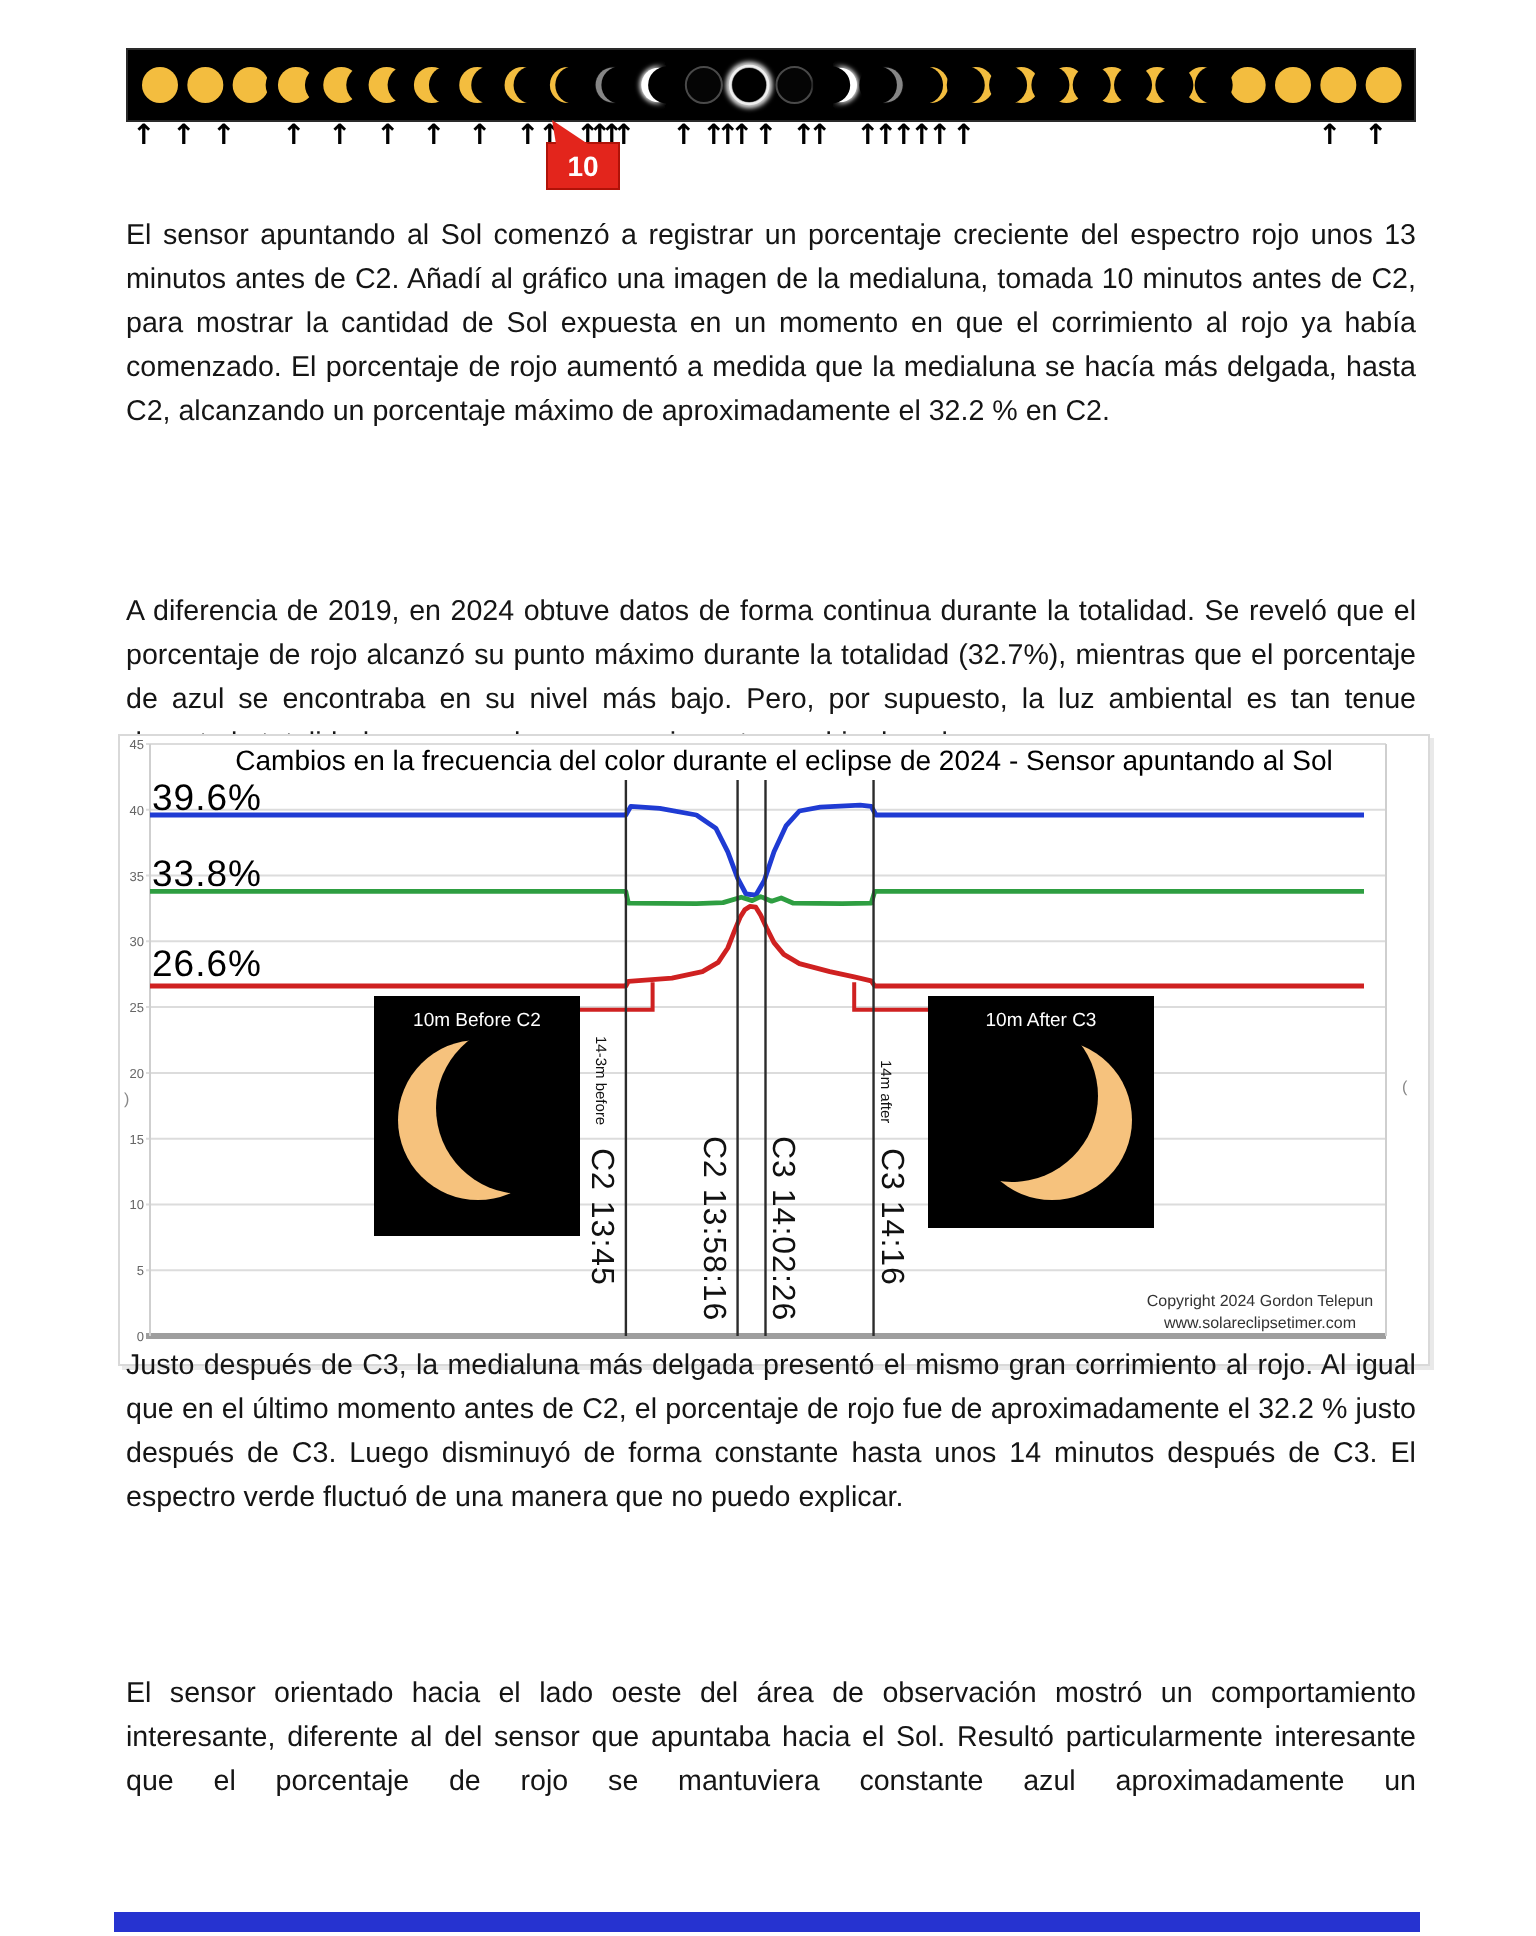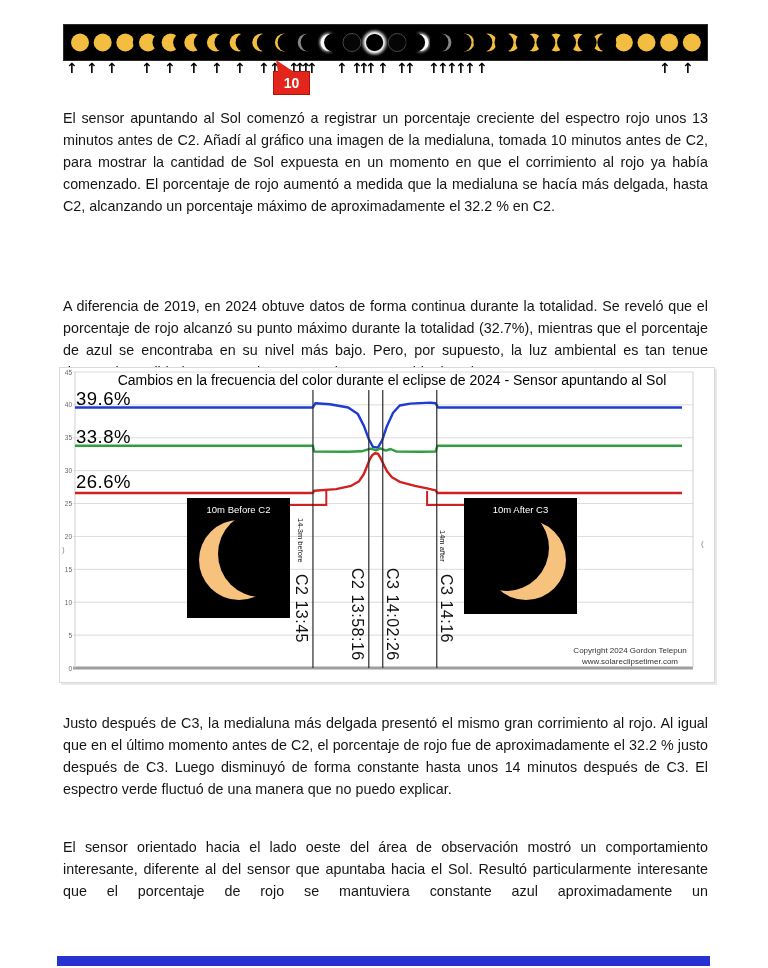--- a/index.html
+++ b/index.html
@@ -11,21 +11,21 @@
   #strip{position:absolute;left:0;top:0;width:643px;height:35px;background:#000;border:1px solid #2a2a2a;}
   #arrow-layer{position:absolute;left:0;top:35px;width:645px;height:35px;}
   .up-arrow{position:absolute;top:2px;font-family:"DejaVu Sans",sans-serif;font-size:14px;
             font-weight:700;color:#000;line-height:14px;}
   #callout{position:absolute;left:210px;top:47px;width:35px;height:22px;background:#e3251c;
            border:1px solid #b01208;display:flex;align-items:center;justify-content:center;z-index:3;}
   #callout .num{color:#fff;font-weight:700;font-size:14px;}
   #callout svg{position:absolute;left:2px;top:-12px;}
   
   .para{left:63px;width:645px;font-size:14.3px;line-height:22px;text-align:justify;}
-  #p1{top:93px;} #p2{top:252px;margin-top:43px;} #p3{top:698px;} #p4{top:822px;text-align-last:justify;}
+  #p1{top:93px;} #p2{top:252px;margin-top:43px;} #p3{top:658px;} #p4{top:822px;text-align-last:justify;}
   
   #chart{left:59px;top:367px;width:654px;height:314px;border:1px solid #d9d9d9;
          box-shadow:2px 2px 0 #e9e9e9;background:#fff;}
   svg text{font-family:"Liberation Sans",sans-serif;}
   
   #bottom-bar{left:57px;top:956px;width:653px;height:10px;}
 </style>
 </head>
 <body>
 

